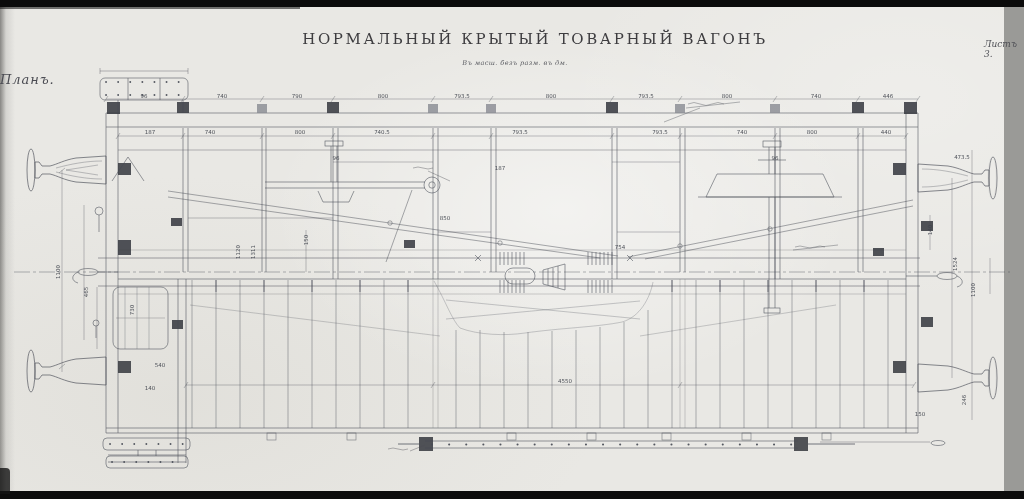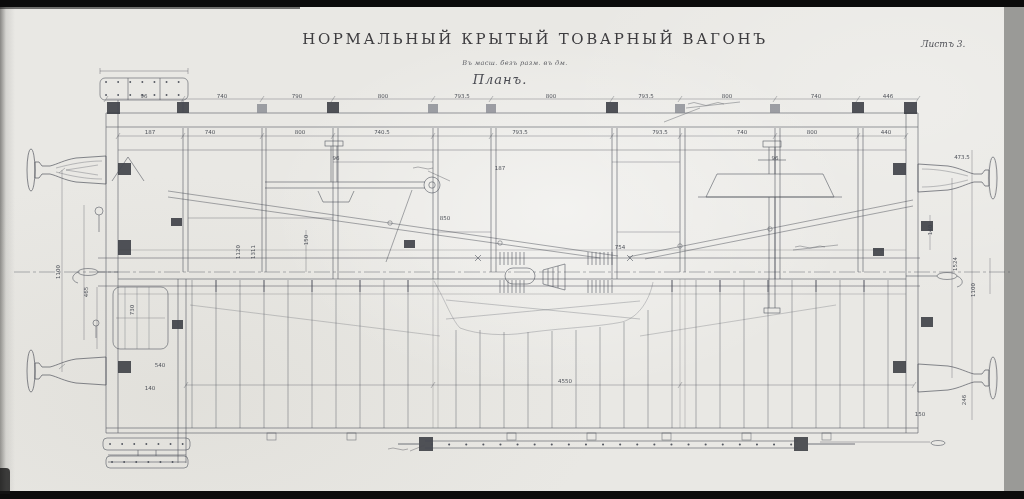--- a/index.html
+++ b/index.html
@@ -13,23 +13,23 @@
       #e9e8e4;}
   .band-top{position:absolute;left:0;top:0;width:1024px;height:7px;background:#0b0b0b;}
   .band-top:after{content:"";position:absolute;left:0;top:7px;width:300px;height:2px;background:rgba(11,11,11,.55);}
   .band-bottom{position:absolute;left:0;top:491px;width:1024px;height:8px;background:#0c0c0c;}
   .notch{position:absolute;left:0;top:468px;width:10px;height:26px;background:rgba(20,20,20,.8);border-radius:0 4px 0 0;}
   .drawing-svg{position:absolute;left:0;top:0;}
   .title{position:absolute;left:0;top:30px;width:1070px;text-align:center;
     font-size:15px;letter-spacing:2.6px;color:#3e3d40;white-space:nowrap;}
   .subtitle{position:absolute;left:10px;top:59px;width:1010px;text-align:center;
     font-style:italic;font-size:6.5px;color:#595a60;letter-spacing:.4px;}
-  .viewlabel{position:absolute;left:0;top:72px;width:1000px;text-align:center;
+  .viewlabel{position:absolute;left:0;top:72px;width:1000px;text-align:left;
     font-style:italic;font-size:13px;color:#4a4b52;letter-spacing:1px;}
-  .sheetlabel{position:absolute;left:921px;top:39px;font-style:italic;font-size:9px;color:#4e4f55;}
+  .sheetlabel{position:absolute;left:984px;top:39px;font-style:italic;font-size:9px;color:#4e4f55;}
   .dim-layer{position:absolute;left:0;top:0;width:1024px;height:499px;}
   .dim{position:absolute;font-family:"DejaVu Sans",sans-serif;font-size:5.5px;color:#41454e;
     transform:translate(-50%,-50%);white-space:nowrap;opacity:.92;}
 </style>
 </head>
 <body>
 
 <div class="page">
 
   <svg class="drawing-svg" width="1024" height="499" viewBox="0 0 1024 499">

